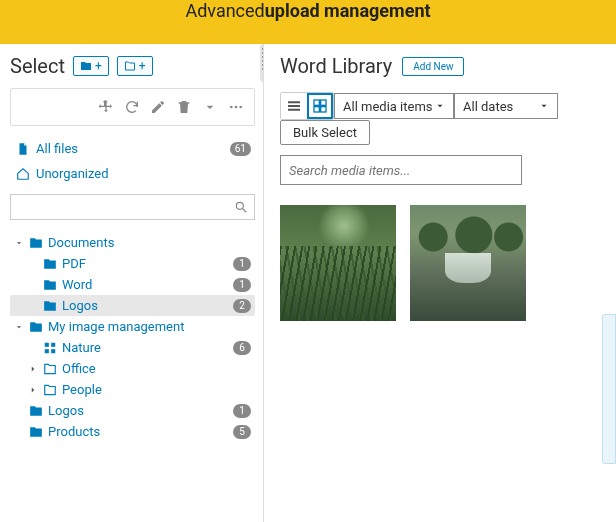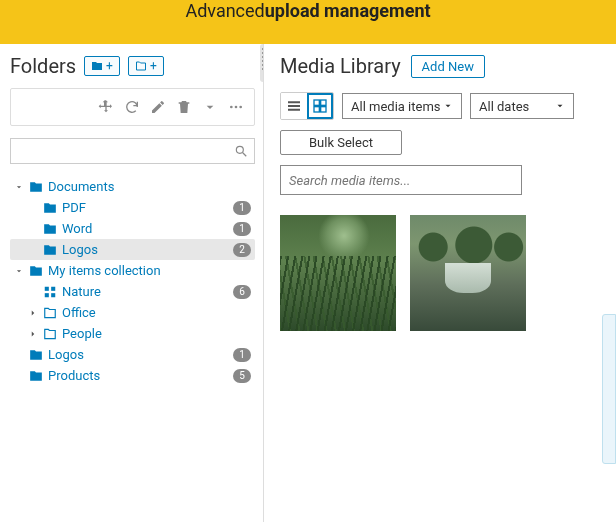--- a/index.html
+++ b/index.html
@@ -42,33 +42,33 @@
   .indent1 { padding-left: 18px; }
   .tree-label-blue { color: #007cba; }
 
   .divider-handle { position: absolute; top: 0; right: -3px; width: 6px; height: 38px; background: #e3e3e3; border-radius: 3px; }
   .divider-dots { position:absolute; top:4px; left:2px; width:2px; height:2px; background:#999; box-shadow:0 4px #999,0 8px #999,0 12px #999,0 16px #999,0 20px #999; }
 
   
   .right { flex: 1; padding: 10px 8px 10px 16px; position: relative; overflow: hidden; }
   .media-header { display: flex; align-items: center; gap: 10px; margin-bottom: 14px; }
   .media-title { font-size: 20px; font-weight: 400; color: #333; }
-  .addnew-btn { border: 1px solid #007cba; color: #007cba; background: #fff; padding: 3px 10px; font-size: 13px; border-radius: 2px; cursor: pointer; }
-
-  .filters-row { display: flex; align-items: center; gap: 8px; margin-bottom: 10px; }
+  .addnew-btn { border: 1px solid #007cba; color: #007cba; background: #fff; padding: 3px 10px; font-size: 10px; border-radius: 2px; cursor: pointer; }
+
+  .filters-row { display: flex; align-items: center; margin-bottom: 0; }
   .view-toggle { display: inline-flex; border: 1px solid #ccc; border-radius: 2px; overflow: hidden; }
   .view-toggle .vbtn { width: 26px; height: 26px; display: inline-flex; align-items: center; justify-content: center; background: #fff; cursor: pointer; }
   .view-toggle .vbtn.active { background: #fff; border: 2px solid #007cba; }
   .view-toggle .vbtn svg { width: 16px; height: 16px; color: #555; }
   .view-toggle .vbtn.active svg { color: #007cba; }
 
   .select-like { border: 1px solid #888; background: #fff; height: 26px; display: inline-flex; align-items: center; justify-content: space-between; padding: 0 8px; font-size: 13px; color: #333; cursor: pointer; }
   .select-like svg { width: 10px; height: 10px; }
 
-  .bulk-btn { border: 1px solid #888; background: #fff; color: #333; padding: 4px 28px; font-size: 13px; border-radius: 2px; cursor: pointer; margin-bottom: 10px; display: inline-block; }
+  .bulk-btn { border: 1px solid #888; background: #fff; color: #333; padding: 4px 12px; font-size: 13px; border-radius: 2px; cursor: pointer; margin-bottom: 10px; display: inline-block; }
 
   .media-search { border: 1px solid #888; background: #fff; height: 30px; width: 242px; display: flex; align-items: center; padding: 0 8px; margin-bottom: 20px; }
   .media-search input { flex: 1; border: none; outline: none; font-size: 13px; color: #666; font-style: italic; }
 
   .thumbs { display: flex; gap: 14px; }
   .thumb { width: 116px; height: 116px; background: #7aa06b; position: relative; overflow: hidden; }
 
   
   .thumb1 { background: linear-gradient(#4a6b3e 0%, #5e814e 40%, #2d4a2a 100%); }
   .thumb1::before { content:""; position:absolute; top:0; left:30%; width:50%; height:45%; background: radial-gradient(circle at 50% 40%, #9fbf8e 0%, #6f9160 40%, transparent 60%); }
@@ -96,21 +96,21 @@
 </div>
 
 <div class="app">
 
   <div class="left">
     <div class="divider-handle">
         <div class="divider-dots"></div>
       </div>
 
     <div class="folders-header">
-      <span class="folders-title">Folders</span>
+      <span class="folders-title">Select</span>
       <span class="mini-btn">
         <svg viewBox="0 0 24 24">
             <path fill="currentColor" d="M10 4H2v16h20V6H12l-2-2z"></path>
           </svg>
         <span>+</span>
       </span>
       <span class="mini-btn">
         <svg viewBox="0 0 24 24">
             <path fill="none" stroke="currentColor" stroke-width="2" d="M3 4h6l2 2h10v14H3z"></path>
           </svg>
@@ -146,21 +146,43 @@
         </span>
       <span class="tool-icon">
           <svg viewBox="0 0 24 24">
             <circle cx="5" cy="12" r="2" fill="currentColor"></circle>
             <circle cx="12" cy="12" r="2" fill="currentColor"></circle>
             <circle cx="19" cy="12" r="2" fill="currentColor"></circle>
           </svg>
         </span>
     </div>
 
-
+    <div class="pill-row top">
+      <span class="lbl">
+        <span class="folder-icon file-ic">
+            <svg viewBox="0 0 24 24">
+              <path fill="currentColor" d="M6 2h8l4 4v16H6z"></path>
+              <path fill="#fff" d="M14 2v4h4"></path>
+            </svg>
+          </span>
+        <span class="link-blue">All files</span>
+      </span>
+      <span class="count-badge">61</span>
+    </div>
+
+    <div class="pill-row">
+      <span class="lbl">
+        <span class="folder-icon house-ic">
+            <svg viewBox="0 0 24 24">
+              <path fill="none" stroke="currentColor" stroke-width="2" d="M3 11l9-8 9 8v10H3z"></path>
+            </svg>
+          </span>
+        <span class="link-blue">Unorganized</span>
+      </span>
+    </div>
 
     <div class="searchbox">
       <input placeholder="" style="">
       <svg viewBox="0 0 24 24">
           <circle cx="10" cy="10" r="6" fill="none" stroke="currentColor" stroke-width="2"></circle>
           <line x1="15" y1="15" x2="21" y2="21" stroke="currentColor" stroke-width="2"></line>
         </svg>
     </div>
 
     <div class="tree">
@@ -225,21 +247,21 @@
             <span class="chev">
               <svg viewBox="0 0 24 24">
                 <path fill="currentColor" d="M7 10l5 5 5-5z"></path>
               </svg>
             </span>
         <span class="folder-icon">
               <svg viewBox="0 0 24 24">
                 <path fill="currentColor" d="M10 4H2v16h20V6H12l-2-2z"></path>
               </svg>
             </span>
-        <span class="tree-label-blue">My items collection</span>
+        <span class="tree-label-blue">My image management</span>
           </span>
       </div>
 
       <div class="tree-row indent1">
         <span class="lbl">
             <span class="chev"></span>
         <span class="folder-icon grid-nature">
               <svg viewBox="0 0 24 24">
                 <rect x="3" y="3" width="7" height="7" fill="currentColor"></rect>
                 <rect x="14" y="3" width="7" height="7" fill="currentColor"></rect>
@@ -308,21 +330,21 @@
         <span class="tree-label-blue">Products</span>
           </span>
         <span class="count-badge">5</span>
       </div>
 
     </div>
   </div>
 
   <div class="right">
     <div class="media-header">
-      <span class="media-title">Media Library</span>
+      <span class="media-title">Word Library</span>
       <span class="addnew-btn">Add New</span>
     </div>
 
     <div class="filters-row">
       <span class="view-toggle">
         <span class="vbtn">
             <svg viewBox="0 0 24 24">
               <path fill="currentColor" d="M3 5h18v3H3zM3 10.5h18v3H3zM3 16h18v3H3z"></path>
             </svg>
           </span>

